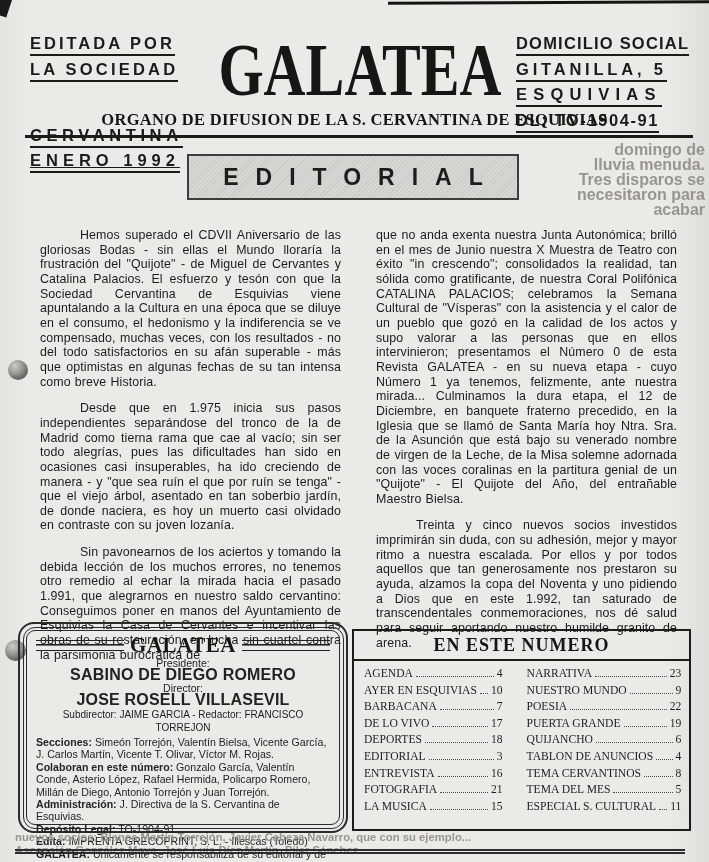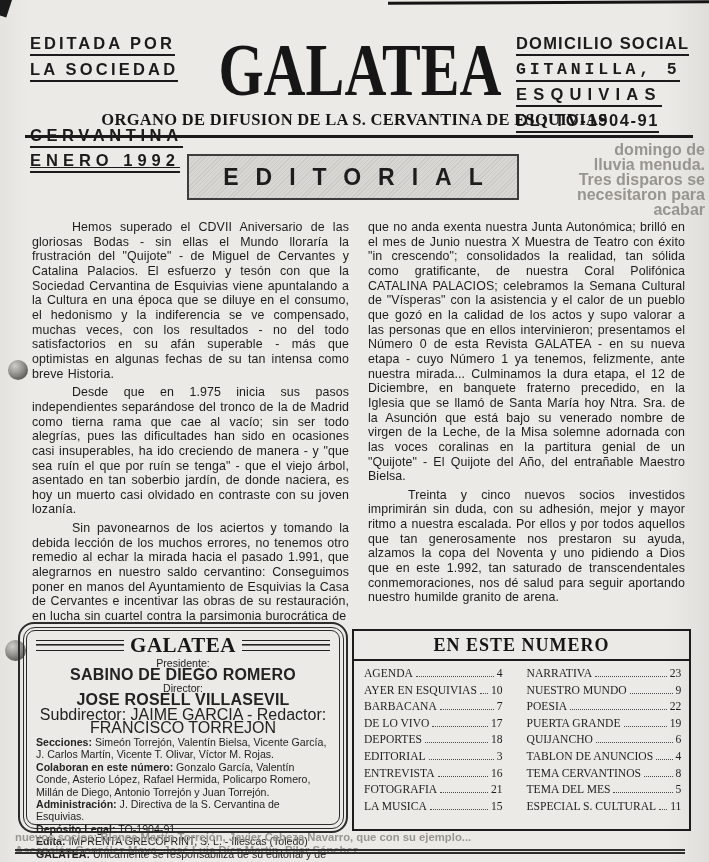--- a/index.html
+++ b/index.html
@@ -16,51 +16,51 @@
   .punch2{left:5px;top:640px;width:21px;height:21px;}
   .bleed{position:absolute;color:#97958f;font-weight:bold;white-space:nowrap;overflow:hidden;filter:blur(.3px);}
   .bleed-top{left:575px;top:142px;width:130px;font-size:16px;line-height:15px;white-space:normal;text-align:right;}
   .bleed-bottom{left:15px;top:831px;width:676px;font-size:11.3px;line-height:13px;}
   
   .mast-left{position:absolute;left:30px;top:34px;}
   .mast-right{position:absolute;left:516px;top:34px;}
   .mast-line{display:table;font-weight:bold;font-size:16.5px;line-height:19px;color:#1b1b1b;
     border-bottom:2.2px solid #1b1b1b;padding-bottom:1px;margin-bottom:3.5px;white-space:nowrap;}
   .lsa{letter-spacing:3px;} .lsb{letter-spacing:3.2px;} .lsc{letter-spacing:4.6px;margin-top:44px;} .lsd{letter-spacing:5px;text-decoration:underline;}
-  .lse{letter-spacing:1.2px;} .lsf{letter-spacing:3.8px;font-family:Liberation Mono, monospace;} .lsg{letter-spacing:6.2px;} .lsh{letter-spacing:1.6px;}
+  .lse{letter-spacing:1.2px;} .lsf{letter-spacing:3.8px;} .lsg{letter-spacing:6.2px;} .lsh{letter-spacing:1.6px;}
   .mast-title{position:absolute;left:205px;top:36px;width:310px;text-align:center;
     font-family:"Liberation Serif",serif;font-weight:bold;font-size:57px;line-height:57px;color:#161616;
     transform:scale(1.02,1.30);transform-origin:50% 20%;letter-spacing:0px;}
   .tagline{position:absolute;left:0;top:110px;width:100%;text-align:center;
     font-family:"Liberation Serif",serif;font-weight:bold;font-size:16.5px;color:#161616;letter-spacing:.3px;}
   .mast-rule{position:absolute;left:25px;top:135px;width:668px;height:2.6px;background:#1b1b1b;}
   
   .ed-badge{position:absolute;left:187px;top:154px;width:332px;height:46px;box-sizing:border-box;
     border:2.5px solid #3d3d3d;background:#d8d7d3;
     background-image:repeating-linear-gradient(135deg,rgba(90,90,90,.10) 0 1px,rgba(0,0,0,0) 1px 3px);
     display:flex;align-items:center;justify-content:center;}
   .ed-badge span{font-weight:bold;font-size:23px;letter-spacing:17px;padding-left:17px;color:#1d1d1d;}
   
   .col{position:absolute;top:216px;width:325px;text-align:justify;font-size:12.4px;line-height:14.65px;
     color:#1c1c1c;letter-spacing:.1px;word-spacing:.6px;}
   .col-left{left:28px;} .col-right{left:364px;}
-  .col p{margin:4px;text-indent:40px;}
+  .col p{margin:12px;text-indent:40px;}
   .col p.noindent{text-indent:0;}
   
   .credits{position:absolute;left:18px;top:622px;width:330px;height:211px;box-sizing:border-box;
     border:2px solid #2b2b2b;border-radius:16px;padding:2.5px;}
   .credits-mid{height:100%;box-sizing:border-box;border:1.5px solid #2b2b2b;border-radius:12px;padding:2.5px;}
   .credits-in{height:100%;box-sizing:border-box;border:1.5px solid #2b2b2b;border-radius:9px;padding:2px 9px 3px;}
   .credits-titlerow{display:flex;align-items:center;gap:6px;height:24px;}
   .rule3{flex:1;height:9px;border-top:1.6px solid #222;border-bottom:1.6px solid #222;
     background:linear-gradient(#222,#222) center/100% 1.6px no-repeat;}
   .credits-title{font-family:"Liberation Serif",serif;font-weight:bold;font-size:21px;letter-spacing:.5px;color:#171717;}
   .cc{text-align:center;font-size:10.6px;line-height:12px;color:#222;}
   .cc b{font-size:16px;letter-spacing:.2px;}
-  .cstaff{text-align:center;font-size:16px;line-height:13px;color:#222;margin:1px 0 2px;}
+  .cstaff{text-align:center;font-size:10px;line-height:13px;color:#222;margin:1px 0 2px;}
   .crow{font-size:10.6px;line-height:12.4px;color:#242424;text-align:left;}
   .crow .lbl{font-weight:bold;}
   
   .toc{position:absolute;left:352px;top:629px;width:339px;height:202px;box-sizing:border-box;
     border:2px solid #1c1c1c;}
   .toc-head{height:28px;display:flex;align-items:center;justify-content:center;border-bottom:2px solid #1c1c1c;
     font-family:"Liberation Serif",serif;font-weight:bold;font-size:18px;letter-spacing:1px;color:#161616;}
   .toc-body{display:flex;gap:24px;padding:6px 8px 2px 10px;}
   .toc-col{flex:1;display:flex;flex-direction:column;}
   .toc-row{display:flex;align-items:baseline;height:16.6px;font-family:"Liberation Serif",serif;

